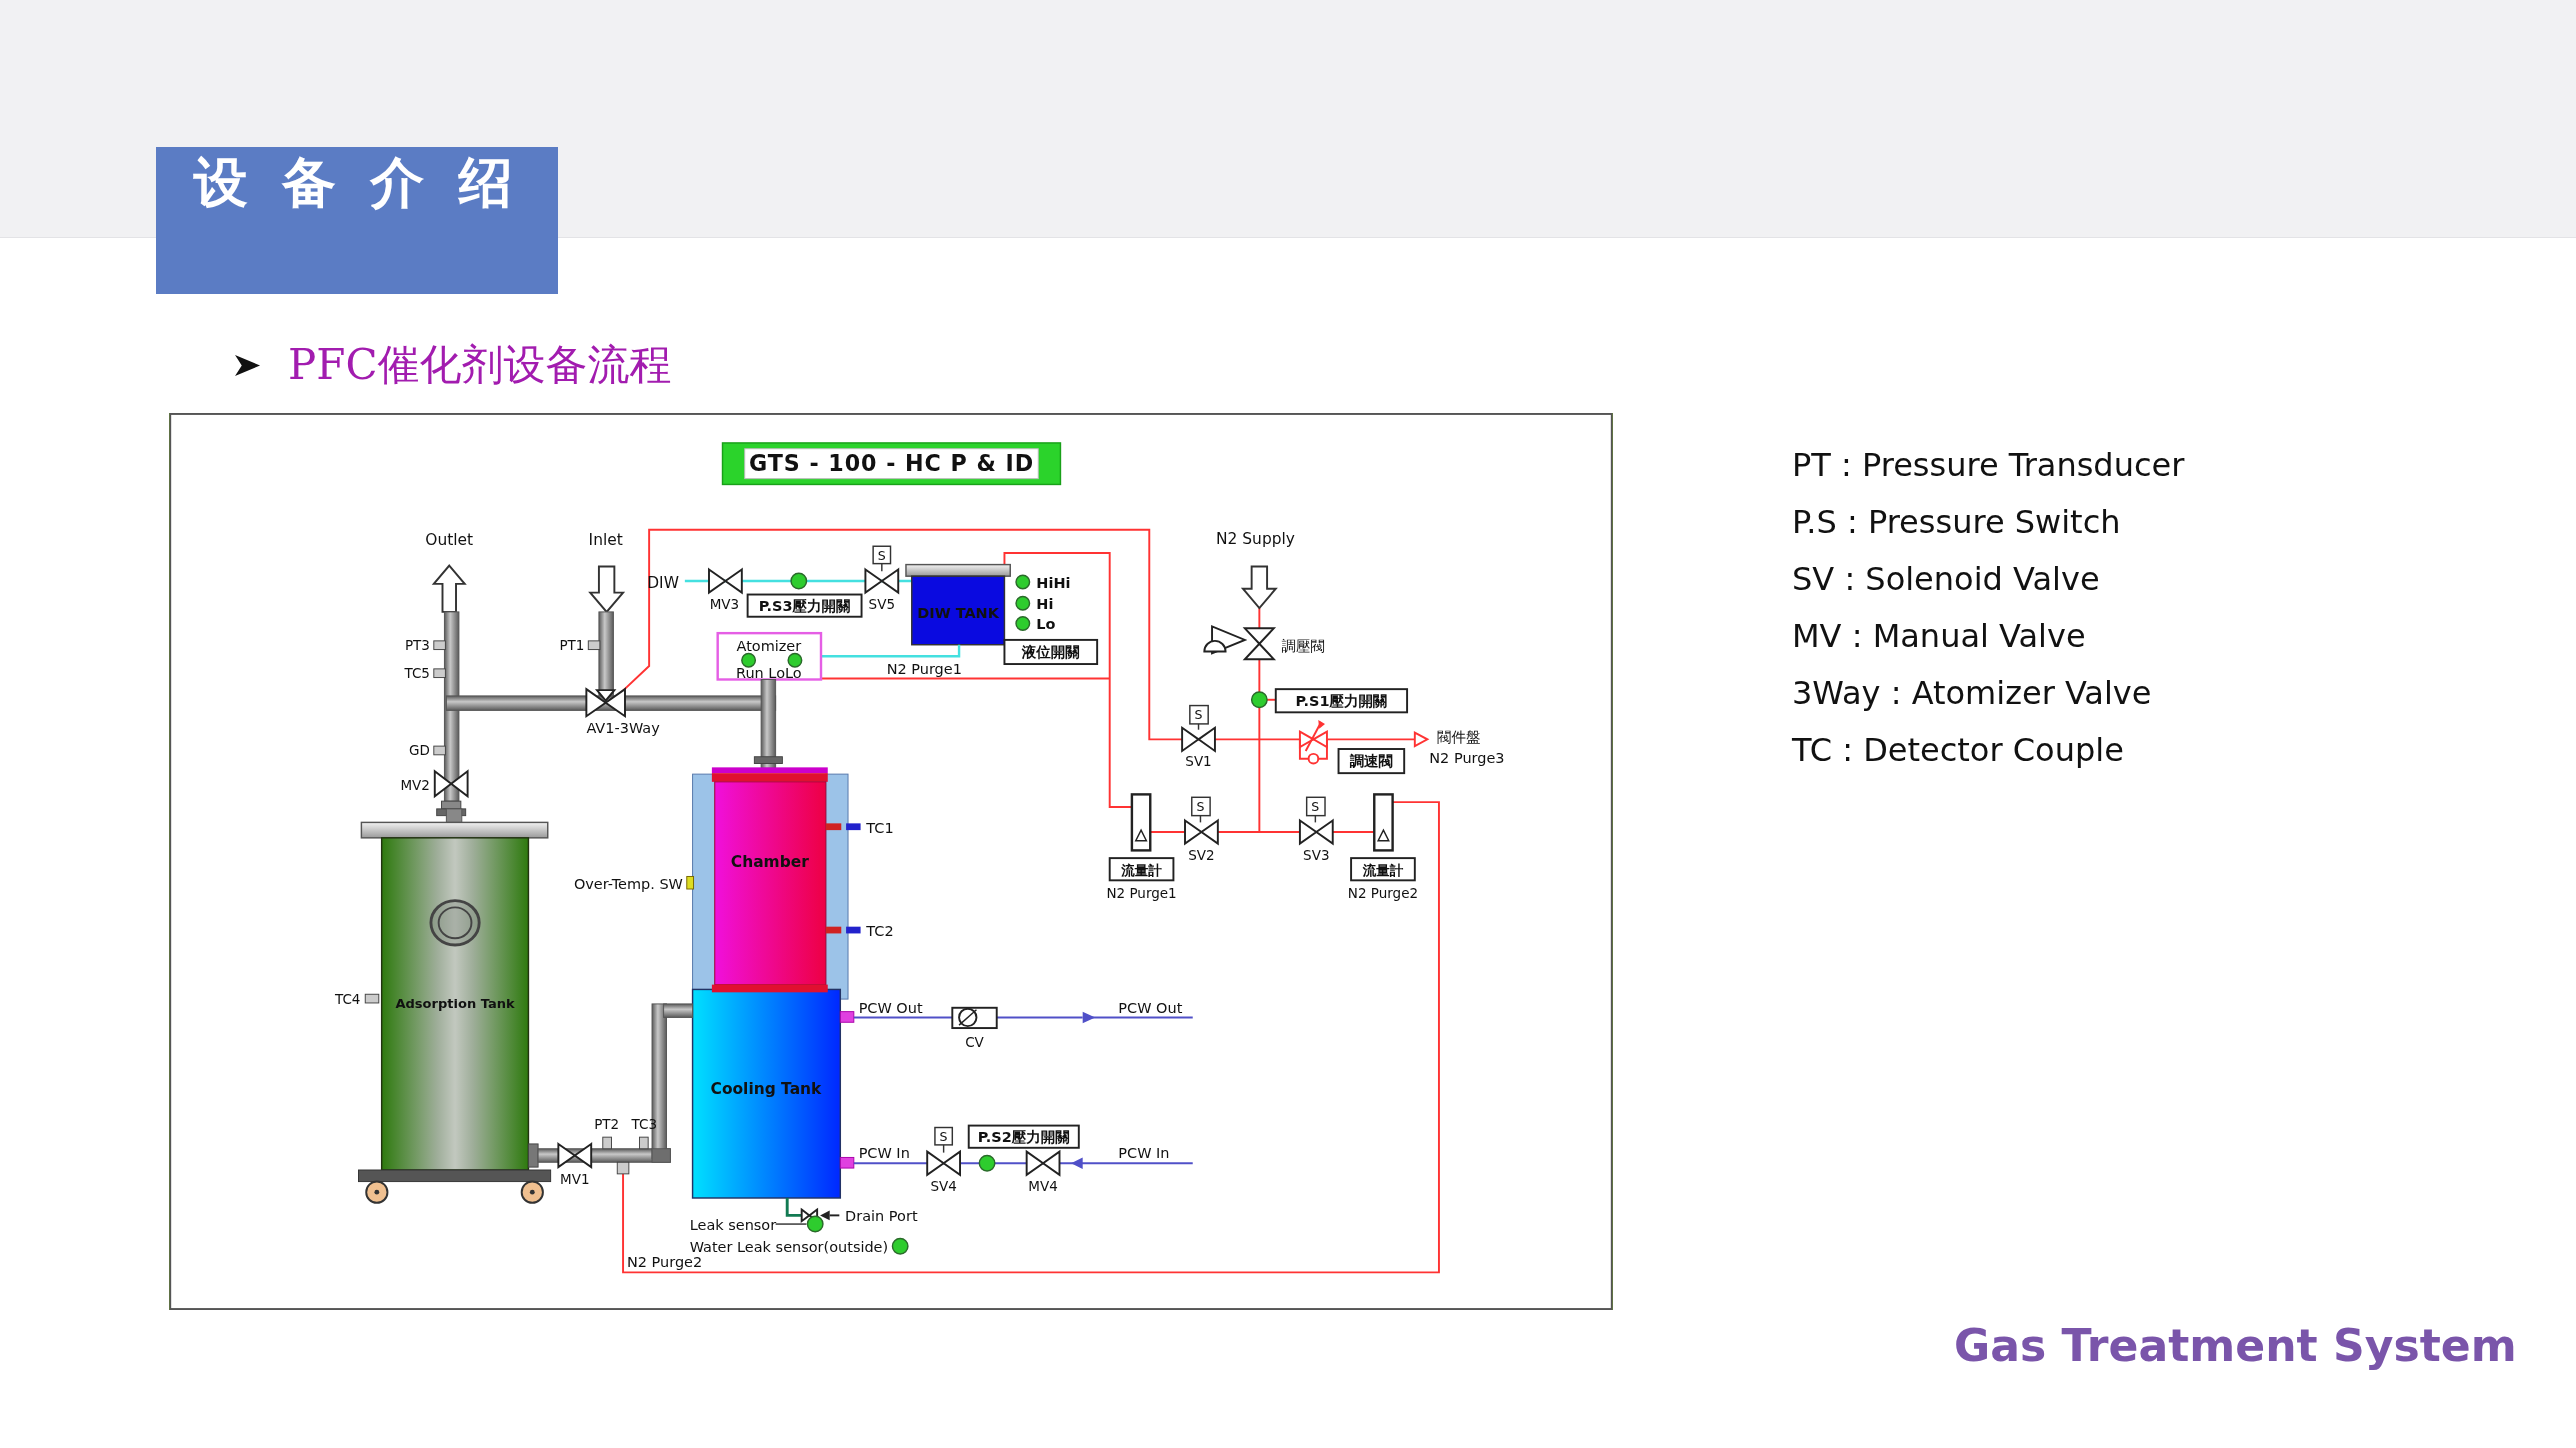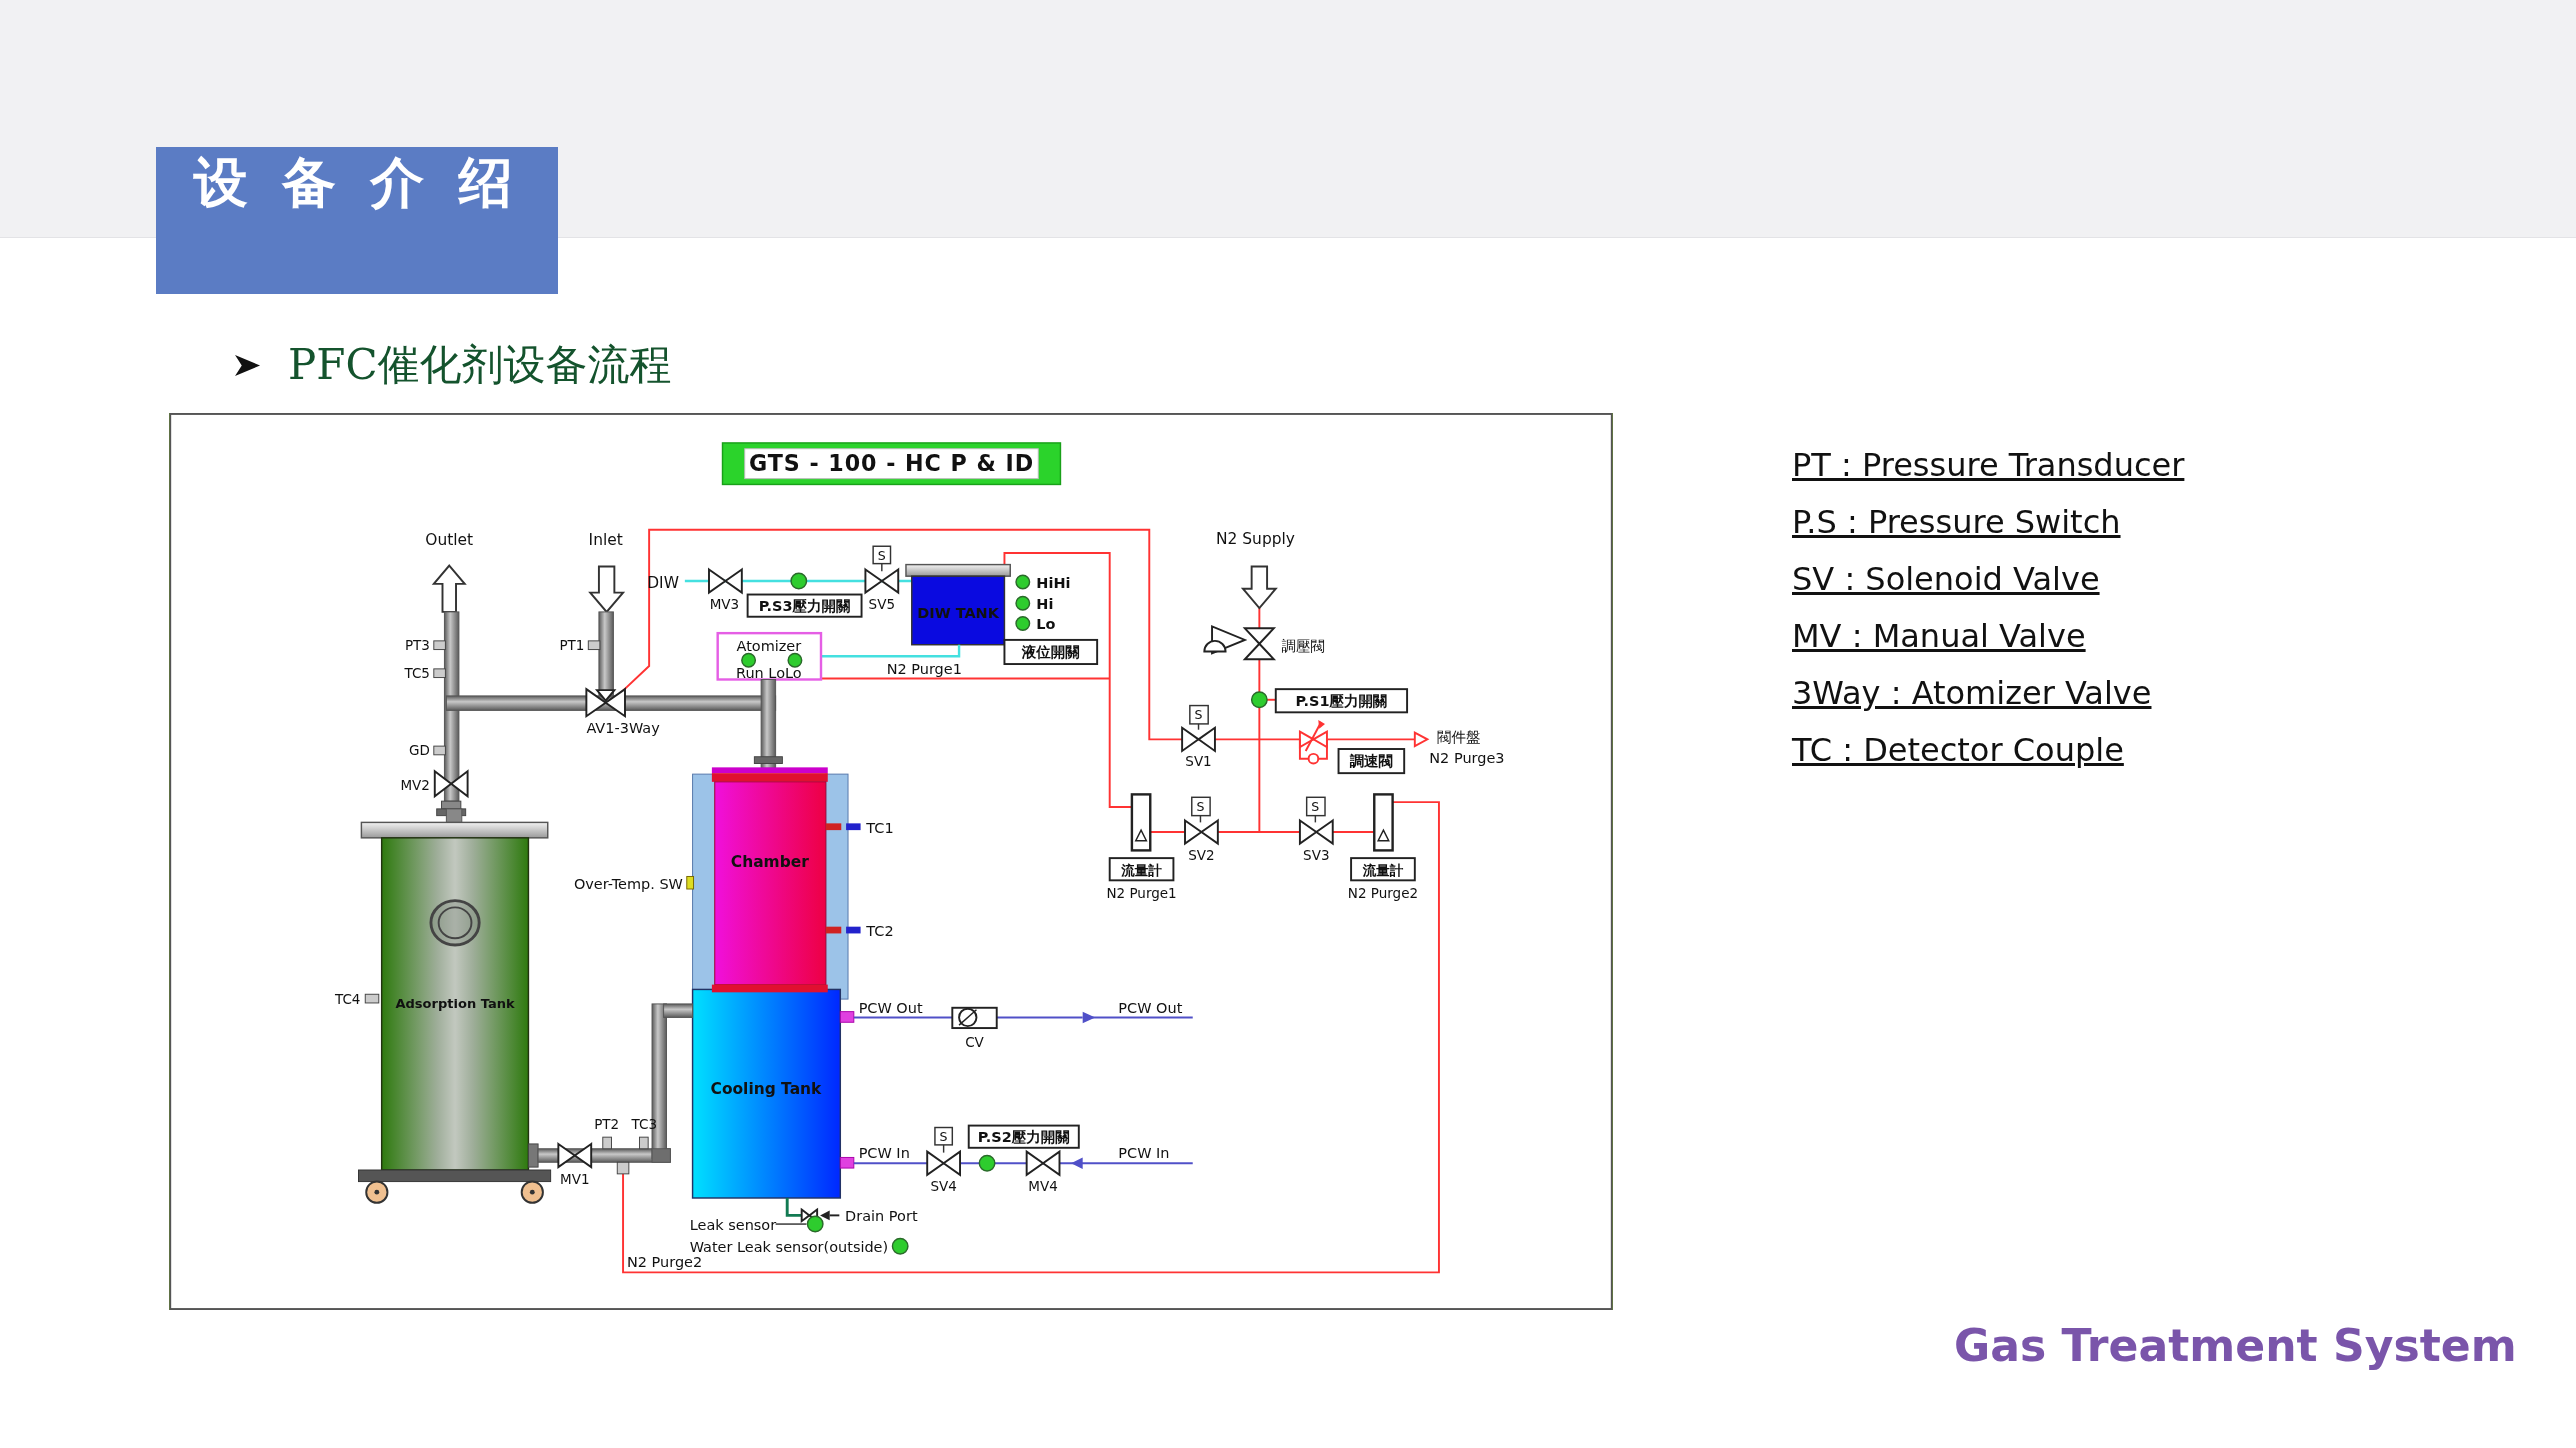--- a/index.html
+++ b/index.html
@@ -7,23 +7,23 @@
     width:2576px;height:1449px;overflow:hidden;background:#ffffff;position:relative;
     font-family:"DejaVu Sans","Liberation Sans",sans-serif;color:#111;
   }
   .top-band{position:absolute;left:0;top:0;width:2576px;height:237px;background:#f1f1f3;border-bottom:1px solid #e3e3e6;}
   .header-box{
     position:absolute;left:156px;top:147px;width:402px;height:147px;background:#5b7cc4;
     display:flex;justify-content:center;
   }
   .header-box span{color:#ffffff;font-size:54px;font-weight:700;letter-spacing:7.7px;white-space:nowrap;}
   .bullet-line{position:absolute;left:234px;top:336px;height:58px;display:flex;align-items:center;gap:25px;}
-  .bullet-line .txt{font-family:"DejaVu Serif","Liberation Serif",serif;font-size:42px;color:#14532d;white-space:nowrap;}
+  .bullet-line .txt{font-family:"DejaVu Serif","Liberation Serif",serif;font-size:42px;color:#a21caf;white-space:nowrap;}
   .diagram-wrap{position:absolute;left:169px;top:413px;width:1444px;height:897px;background:#84cc16;}
-  .legend{position:absolute;left:1792px;top:437px;text-decoration:underline;}
+  .legend{position:absolute;left:1792px;top:437px;}
   .legend .row{height:57px;line-height:57px;font-size:32px;color:#111;white-space:nowrap;}
   .footer-brand{
     position:absolute;left:1954px;top:1319px;width:541px;
     font-size:45px;font-weight:800;color:#7a55aa;letter-spacing:0px;white-space:nowrap;
     transform:scaleX(0.98);transform-origin:left center;
   }
   svg text{font-family:"DejaVu Sans","Liberation Sans",sans-serif;fill:#111;}
   .lblbox{fill:#ffffff;stroke:#222;stroke-width:2;}
   .valve{fill:#ffffff;stroke:#222;stroke-width:2;}
   .sbox{fill:#ffffff;stroke:#333;stroke-width:1.5;}

